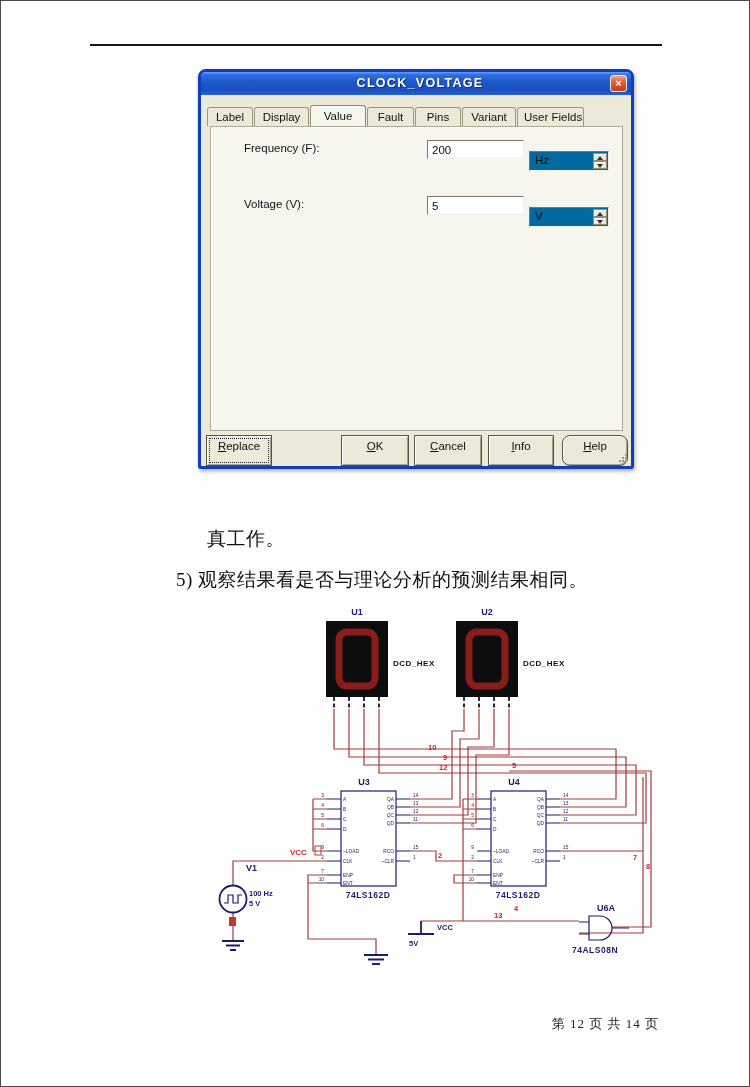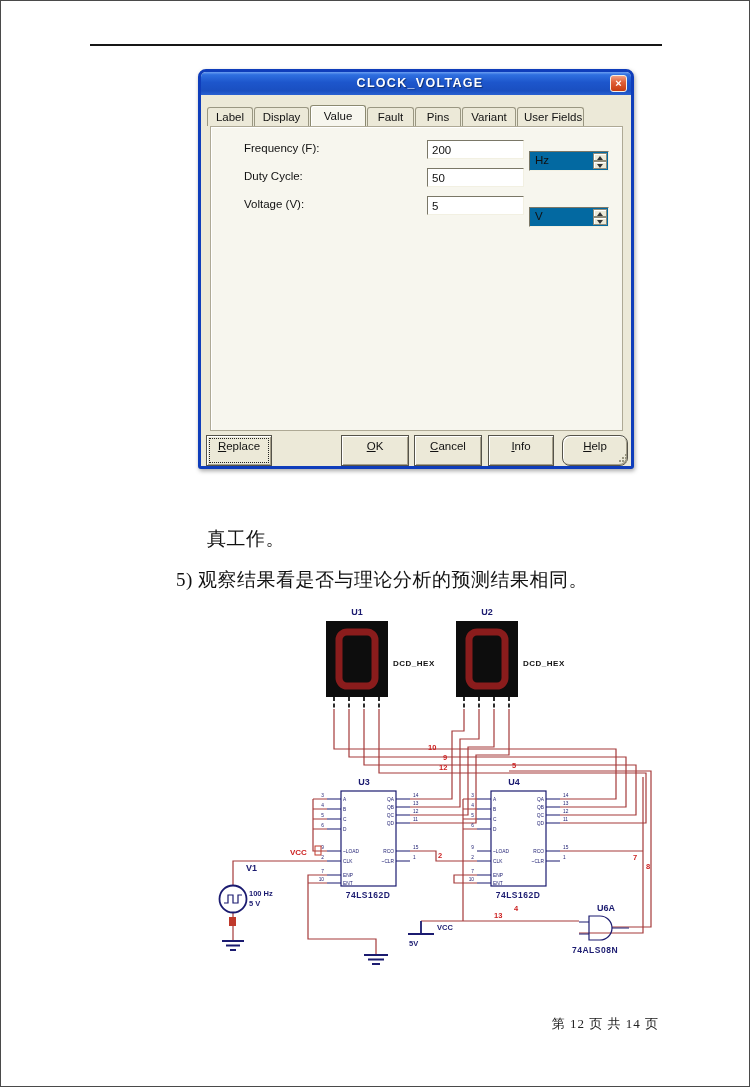--- a/index.html
+++ b/index.html
@@ -107,24 +107,20 @@
           <span class="spincol">
             <span class="spinbtn spin-up">
                 <span class="tri-up"></span>
               </span>
             <span class="spinbtn spin-dn">
                 <span class="tri-dn"></span>
               </span>
           </span>
         </span>
       </div>
-      <div class="frow" style="top:41px">
-        <span class="flabel">Duty Cycle:</span>
-        <input class="txt" readonly="" value="50" style="">
-      </div>
       <div class="frow" style="top:69px">
         <span class="flabel">Voltage (V):</span>
         <input class="txt" readonly="" value="5" style="">
         <span class="unitbox">
           <span class="unit-label">V</span>
           <span class="spincol">
             <span class="spinbtn spin-up">
                 <span class="tri-up"></span>
               </span>
             <span class="spinbtn spin-dn">

